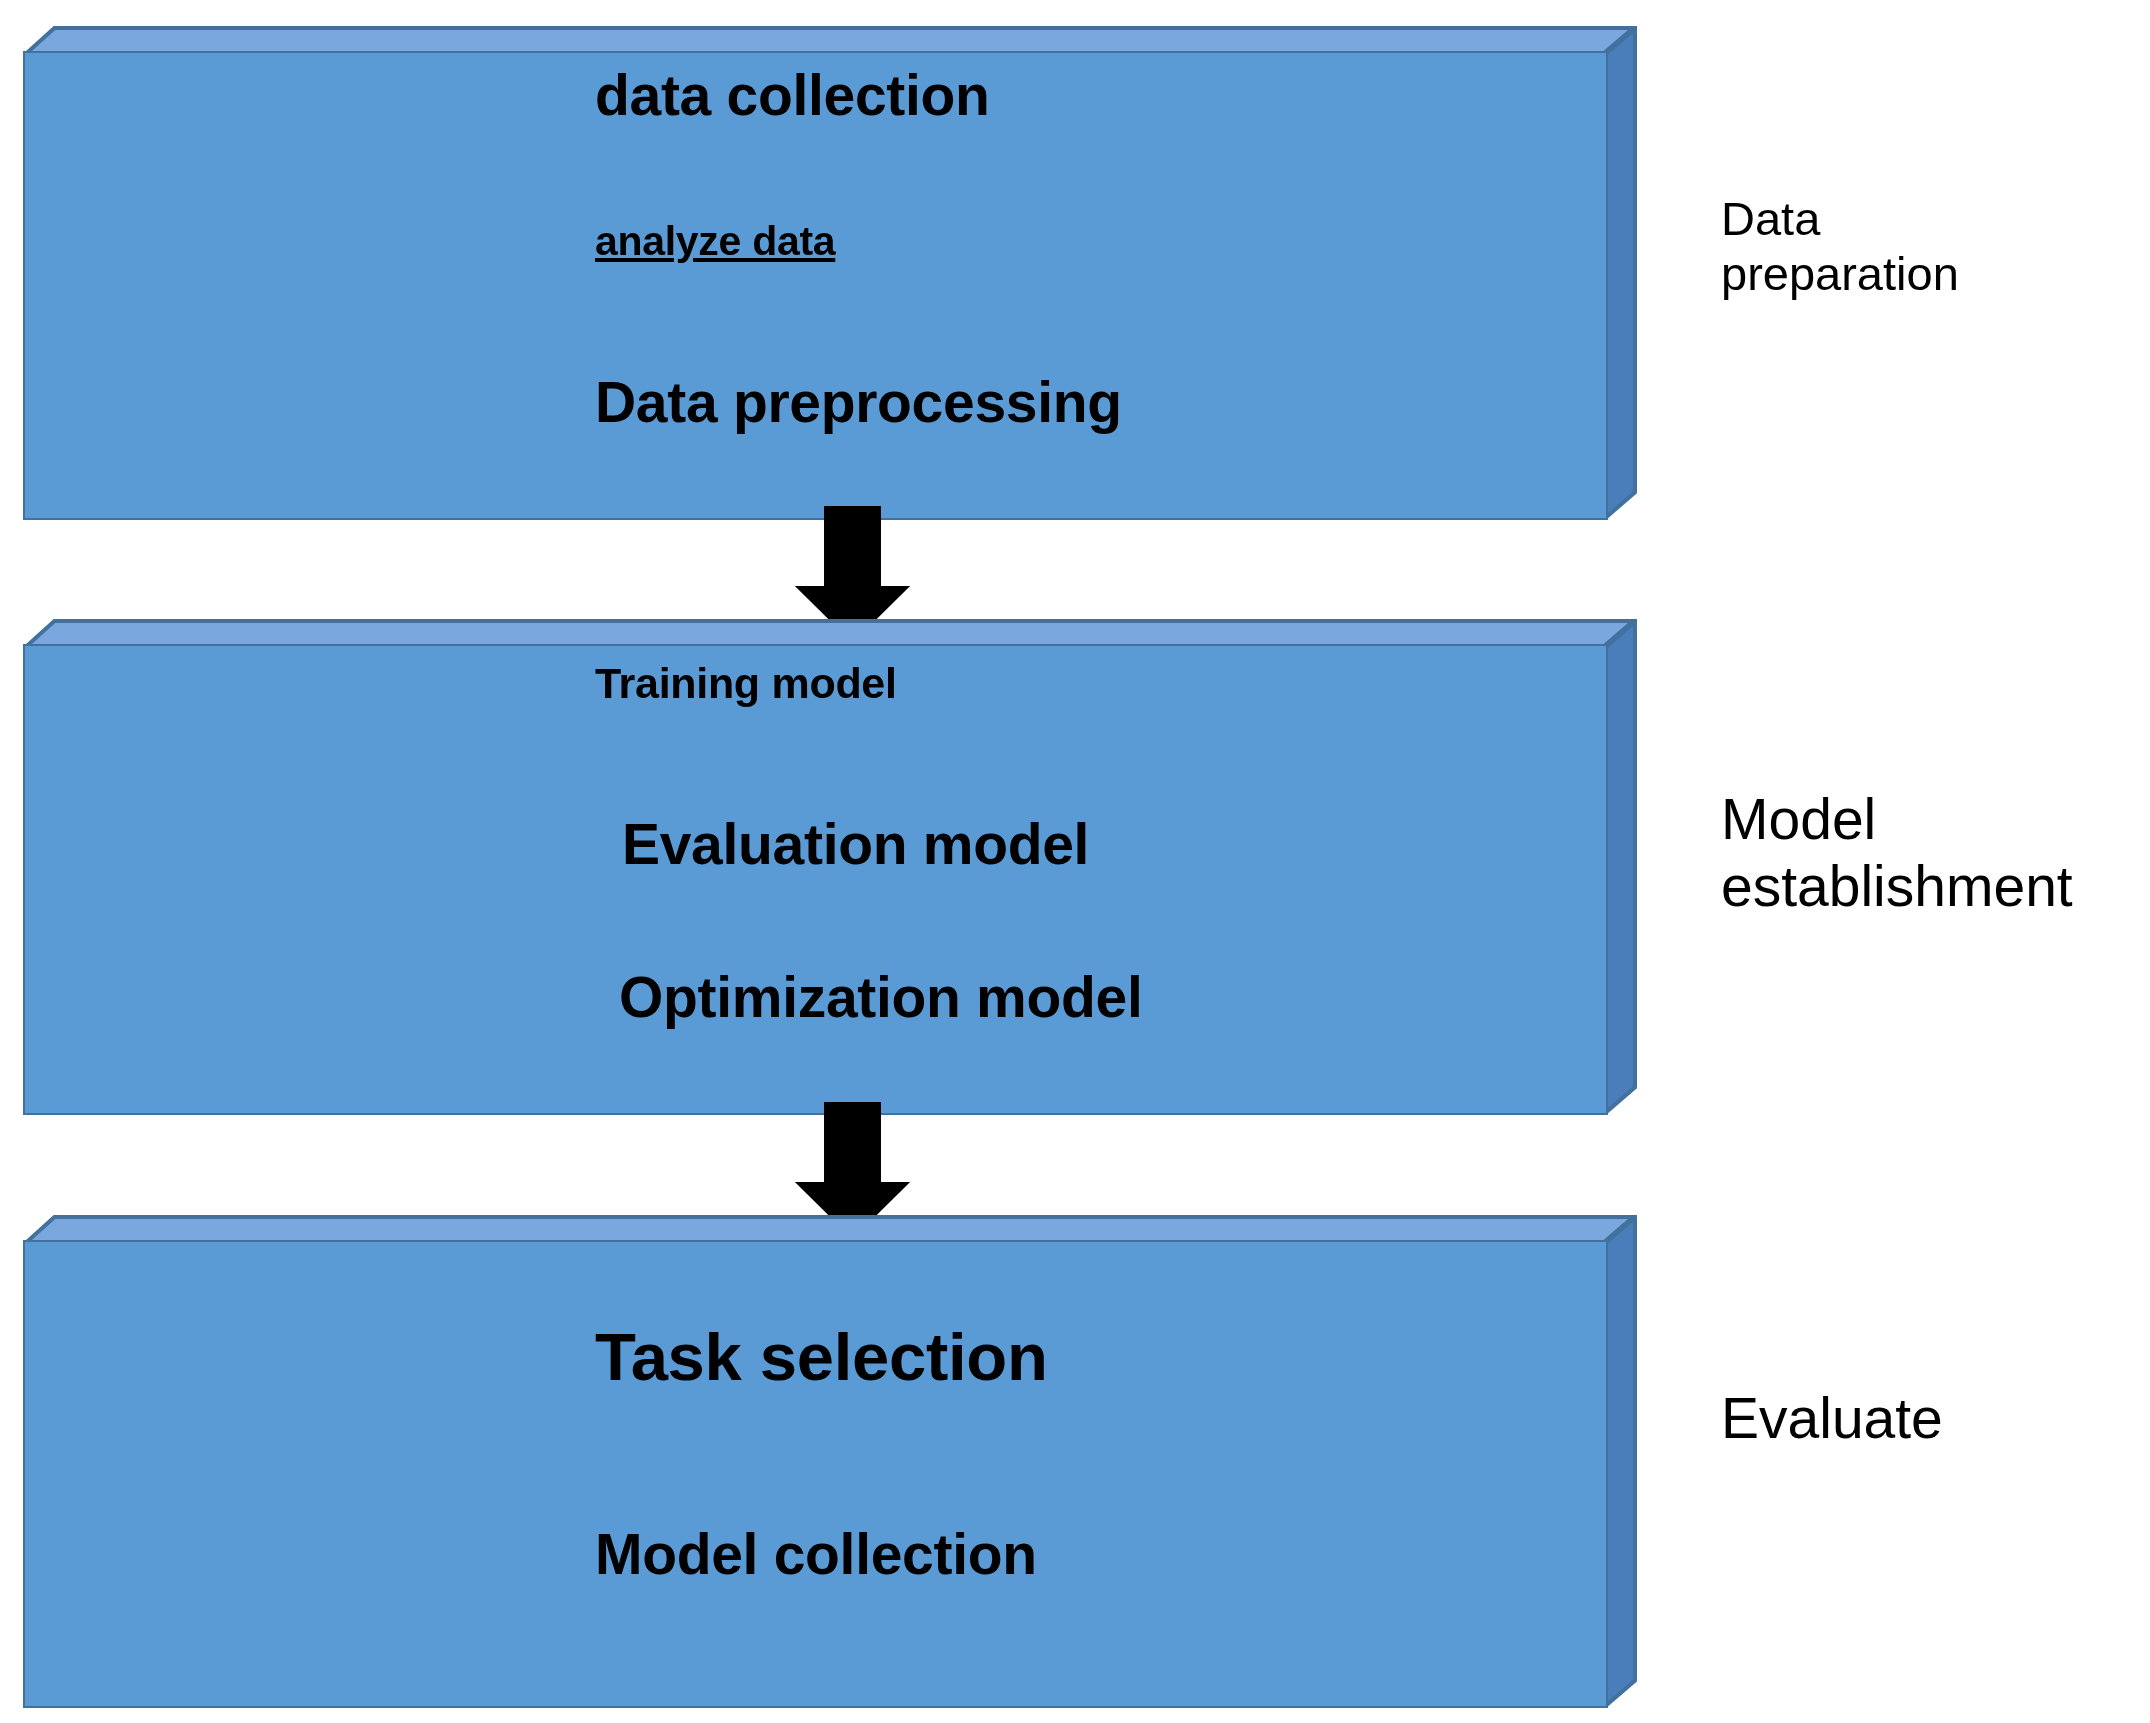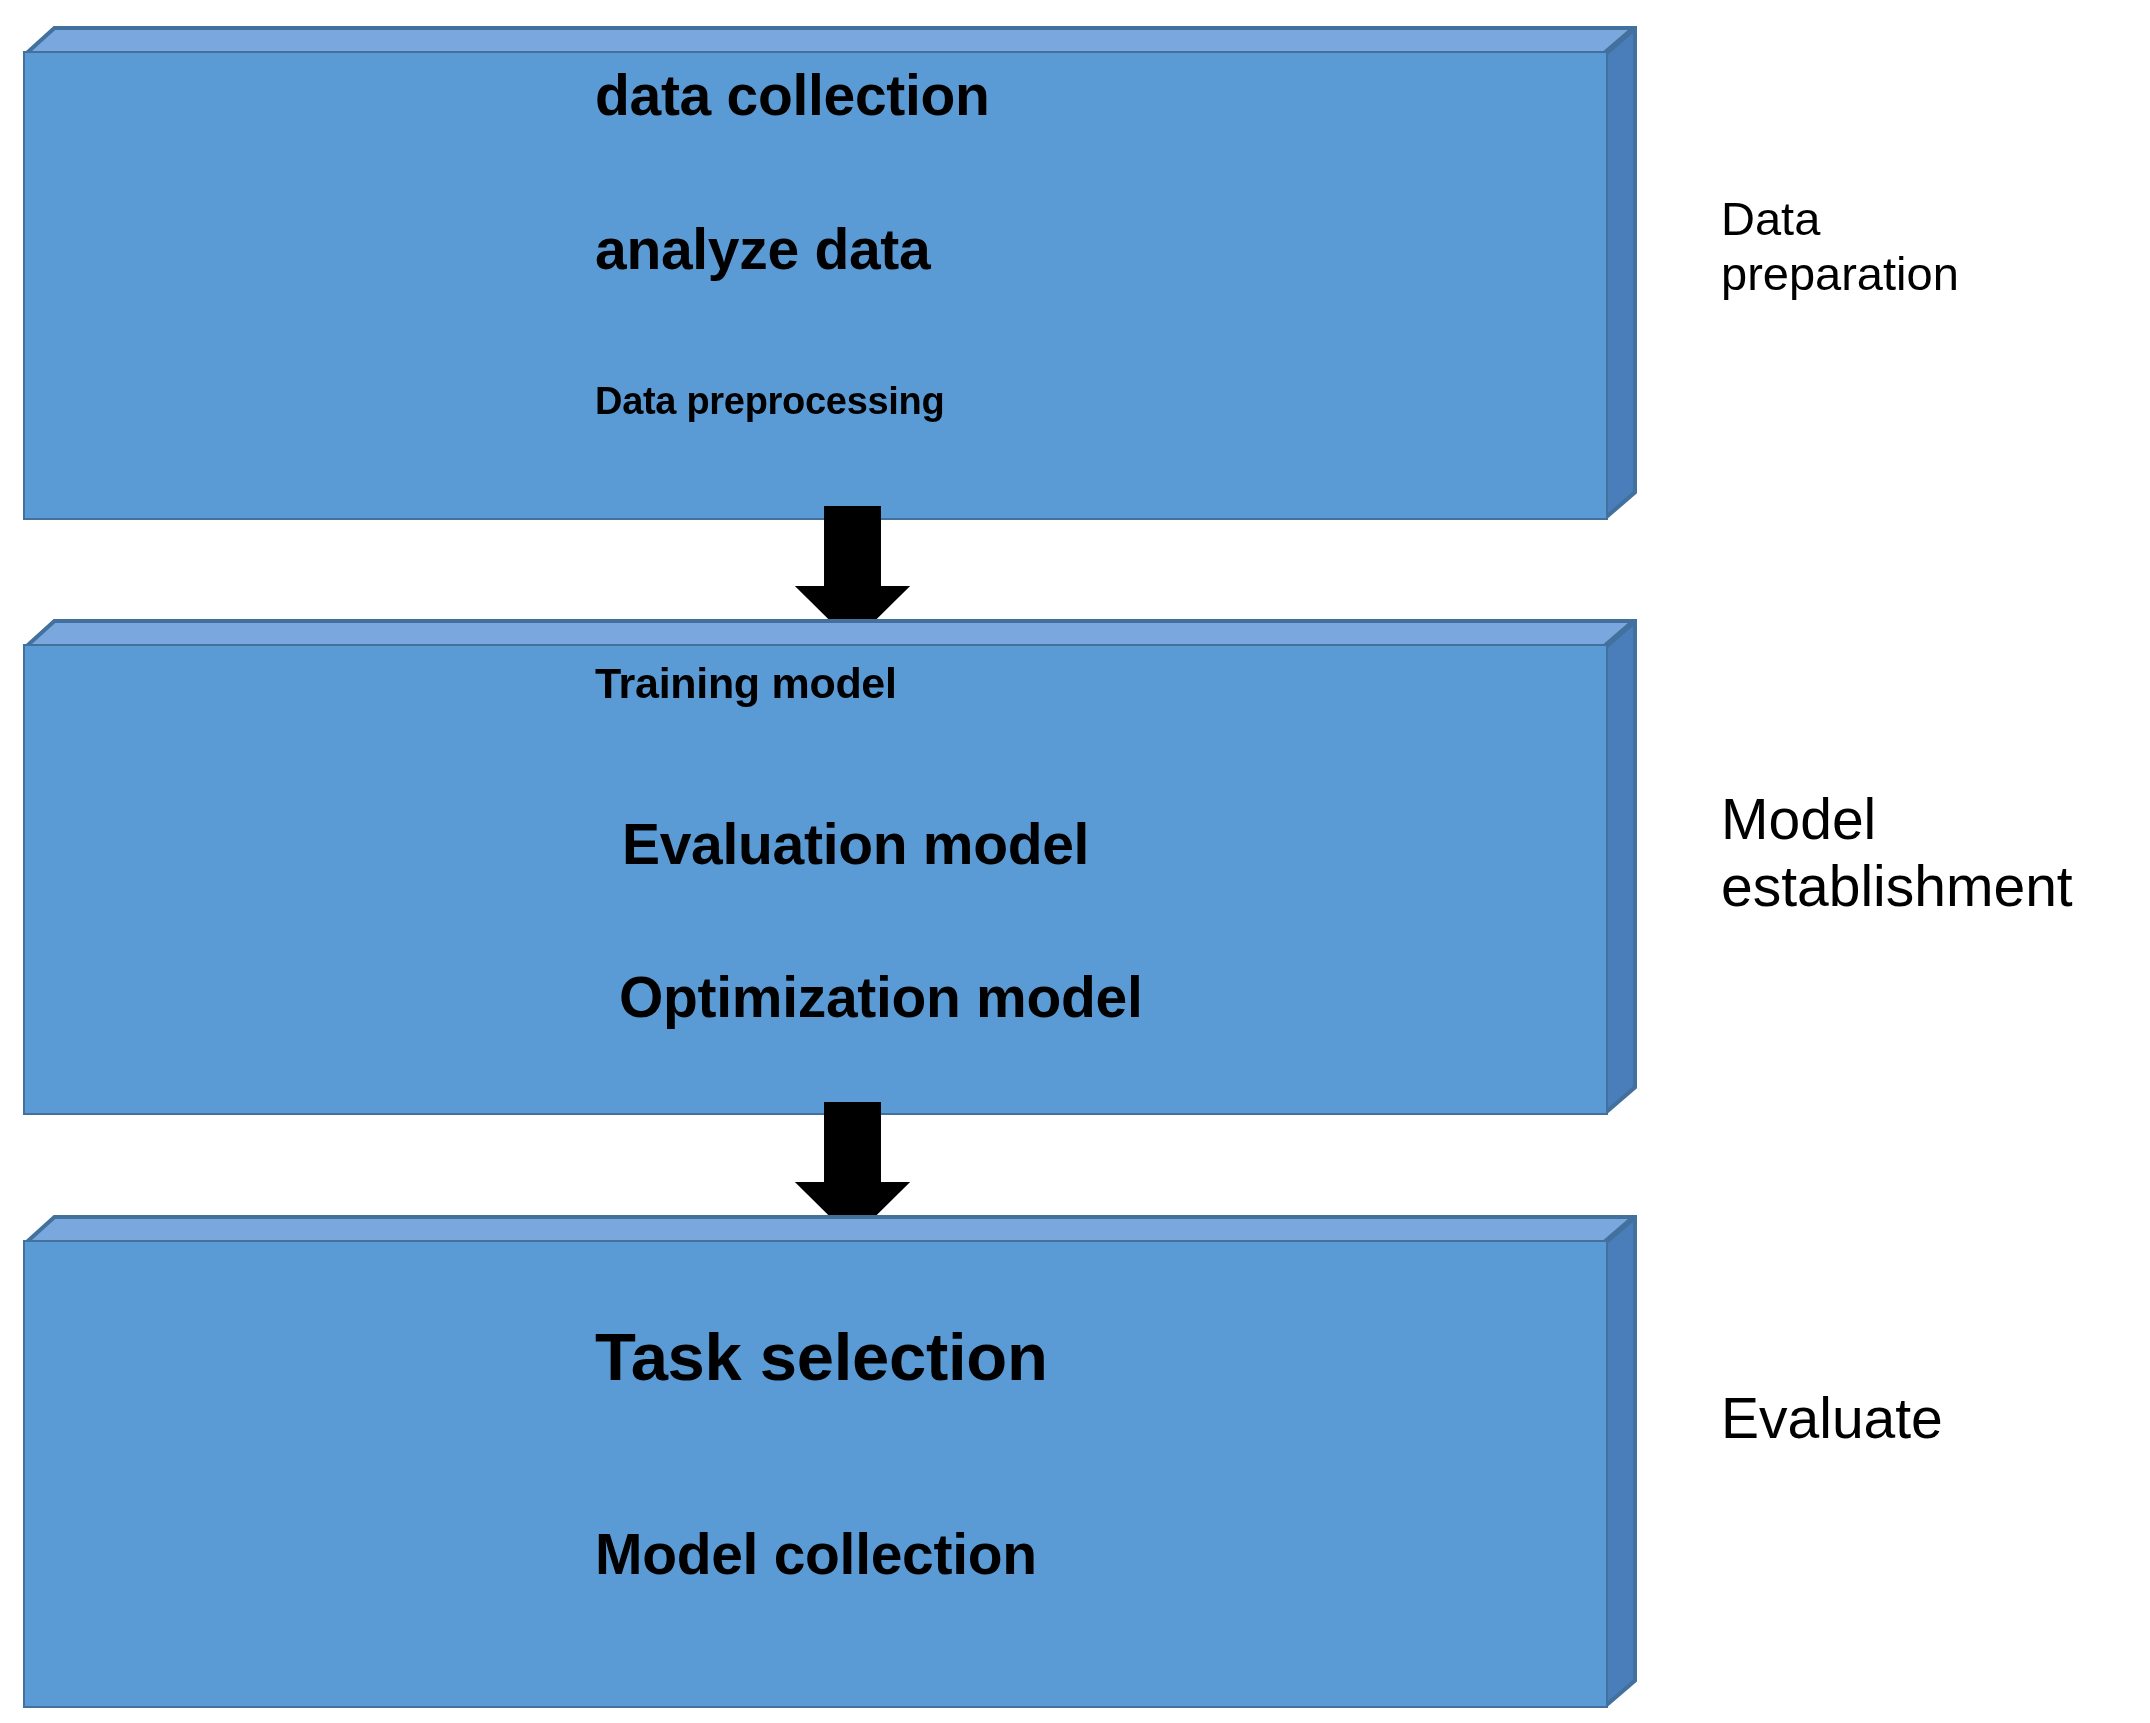--- a/index.html
+++ b/index.html
@@ -82,22 +82,22 @@
 
     <div class="face-right" style="left:1560px; top:0; width:54px; height:494px;">
       <svg width="54" height="494" viewBox="0 0 80 730" style="position:absolute;left:0;top:0;">
         <polygon points="77,3 77,690 34,727 34,40" fill="#4A7EBB" stroke="#41719C" stroke-width="6"></polygon>
       </svg>
     </div>
 
     <div class="face-front" style="left:0px; top:25px; width:1585px; height:469px;"></div>
 
     <span class="body-text" style="left:572px; top:41px; font-size:57px;">data collection</span>
-    <span class="body-text" style="left:572px; top:195px; font-size:57px;">analyze data</span>
-    <span class="body-text" style="left:572px; top:356px; font-size:38px;">Data preprocessing</span>
+    <span class="body-text" style="left:572px; top:195px; font-size:41px;text-decoration:underline;">analyze data</span>
+    <span class="body-text" style="left:572px; top:348px; font-size:57px;">Data preprocessing</span>
   </div>
 
   <div class="stage-label" style="left:1721px; top:191px; font-size:47px;">Data
 preparation</div>
 
   <div class="arrow" style="left:788px; top:506px; width:129px; height:139px;">
     <svg width="129" height="139" viewBox="0 0 190 205">
       <polygon points="53,0 137,0 137,118 180,118 95,202 10,118 53,118" fill="#000000"></polygon>
     </svg>
   </div>

